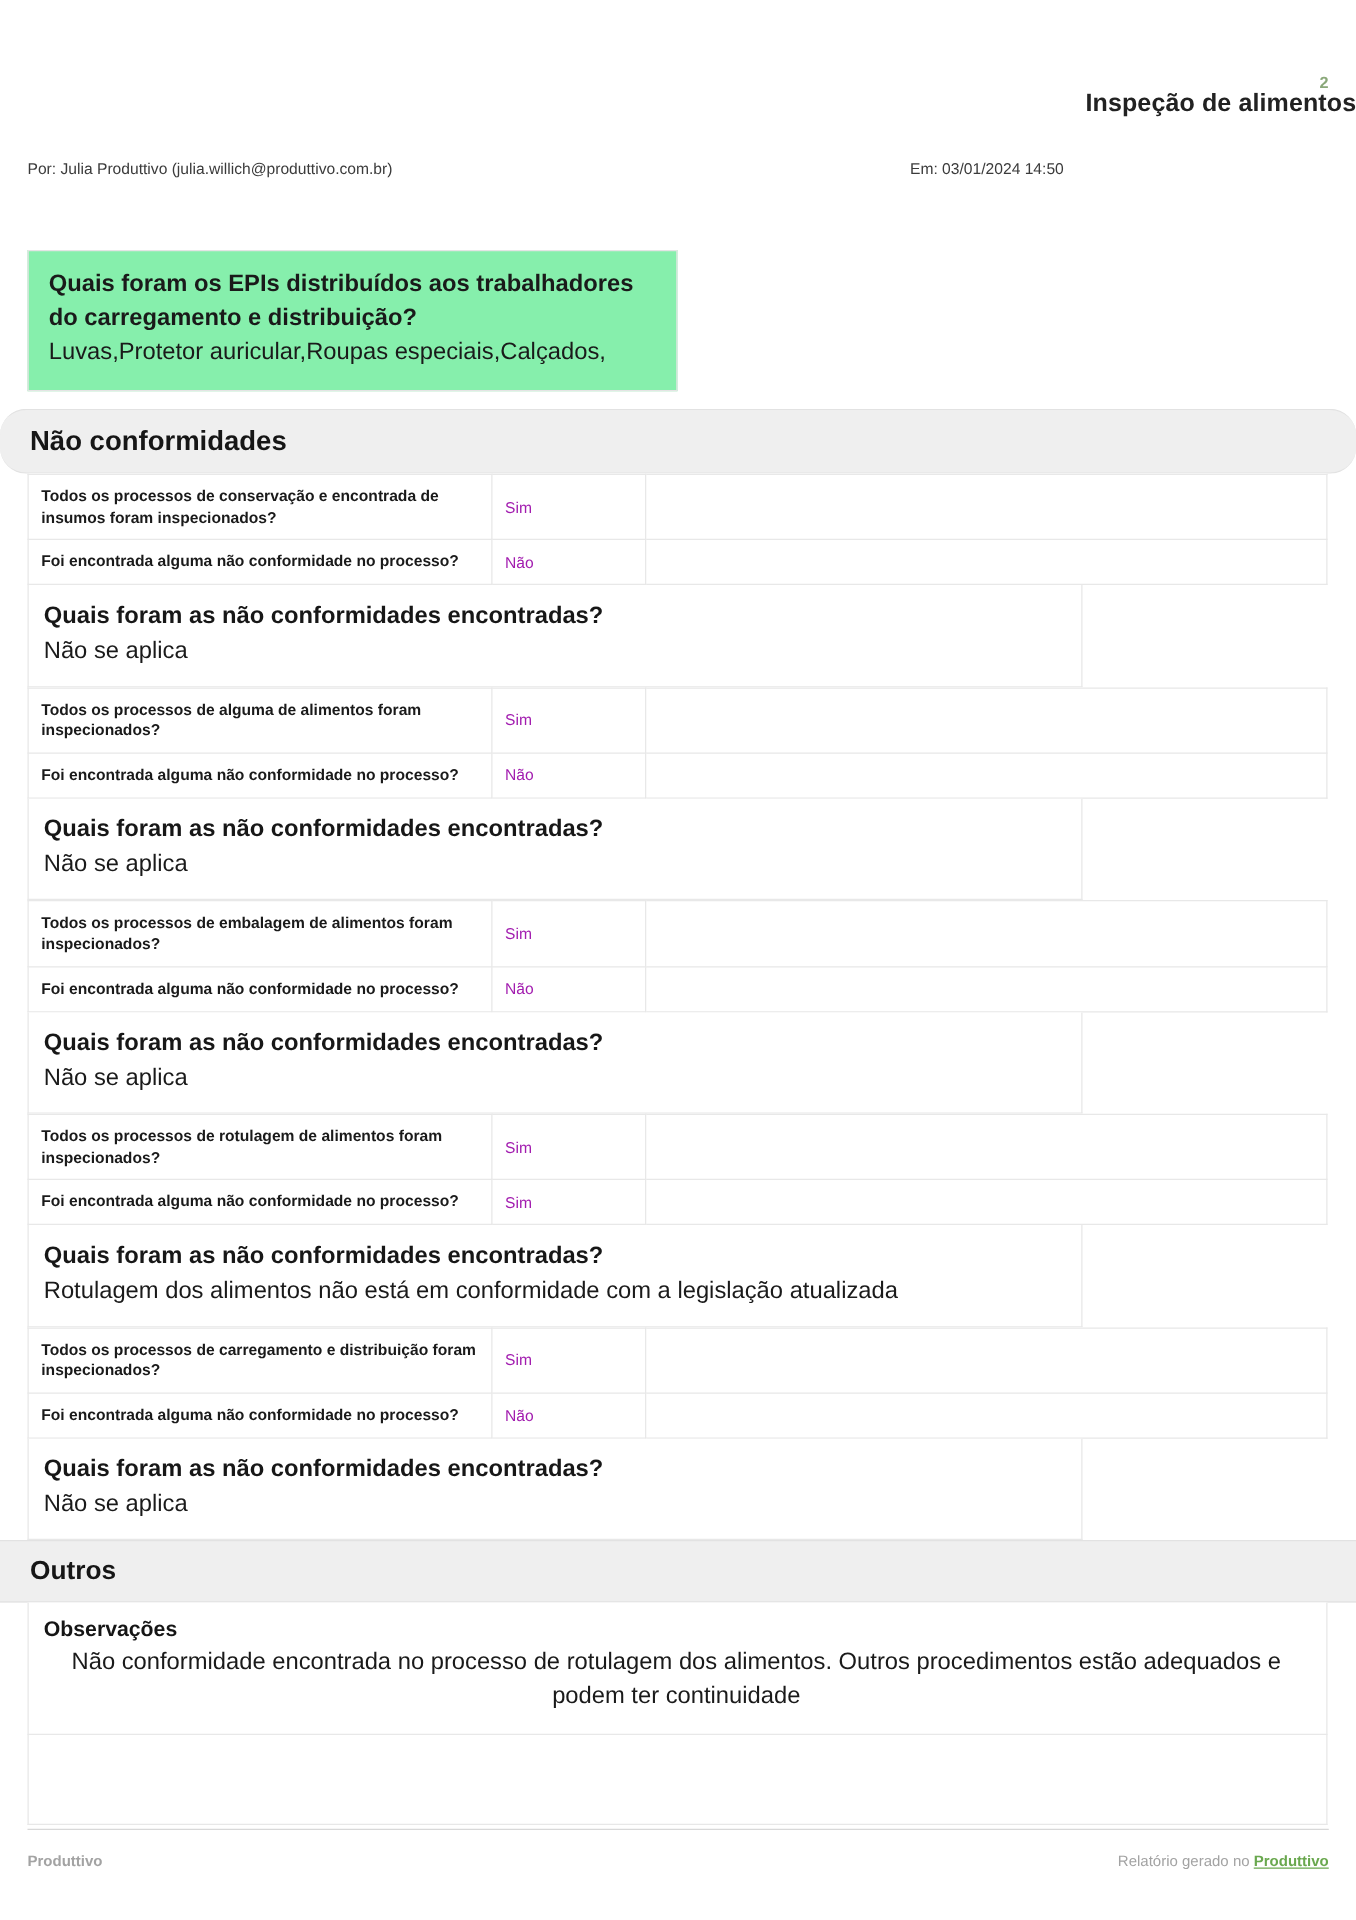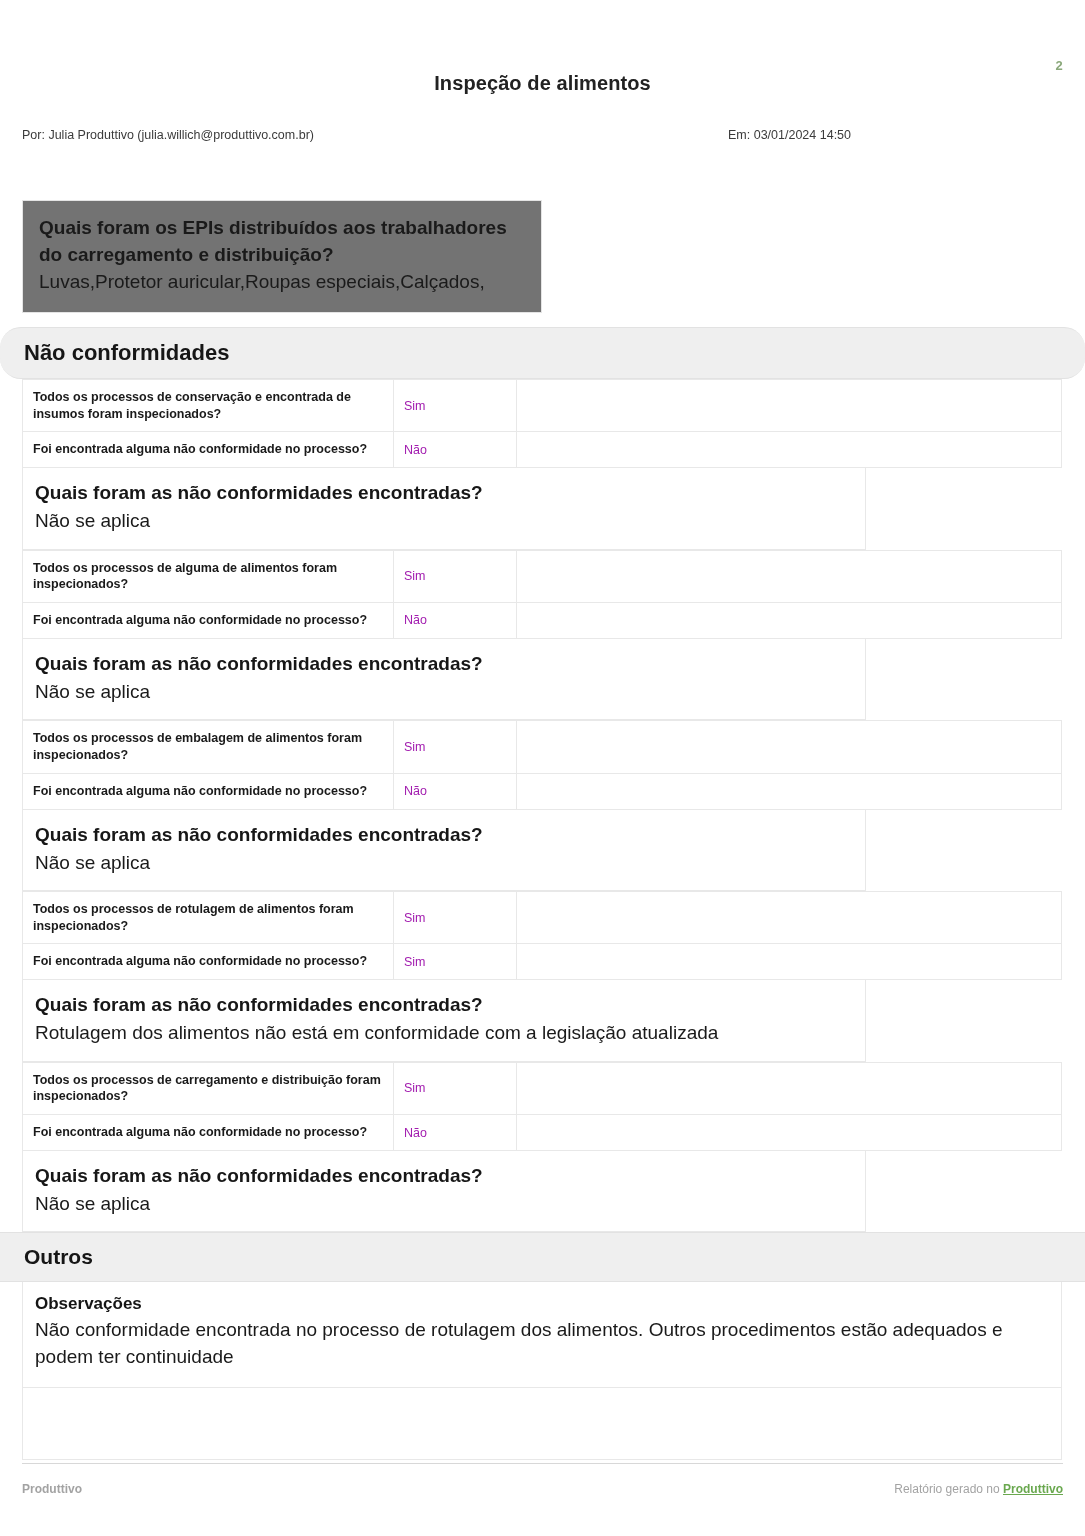--- a/index.html
+++ b/index.html
@@ -25,21 +25,21 @@
   .page-number {
     position: absolute;
     top: 58px;
     right: 22px;
     font-size: 13px;
     font-weight: bold;
     color: #8aa87a;
     letter-spacing: 0.2px;
   }
   .doc-title {
-    text-align: center;
+    text-align: right;
     font-size: 20px;
     font-weight: bold;
     color: #222222;
     padding-top: 72px;
     letter-spacing: 0.1px;
   }
   .meta-row {
     position: relative;
     margin-top: 33px;
     padding: 0 22px;
@@ -63,21 +63,21 @@
     margin-top: 54px;
   }
 
   
   .epi-card {
     margin-left: 22px;
     width: 520px;
     border: 1px solid #e4e4e4;
     box-sizing: border-box;
     padding: 14px 16px 16px 16px;
-    background: #737373;
+    background: #86efac;
   }
   .epi-q {
     font-size: 19px;
     font-weight: bold;
     line-height: 1.42;
     color: #1a1a1a;
   }
   .epi-a {
     font-size: 19px;
     font-weight: normal;
@@ -171,20 +171,21 @@
   .obs-label {
     font-size: 17px;
     font-weight: bold;
     color: #151515;
   }
   .obs-text {
     font-size: 19px;
     line-height: 1.42;
     color: #1a1a1a;
     margin-top: 3px;
+    text-align: center;
   }
   .obs-empty {
     margin: 0 22px 0 22px;
     width: 1040px;
     height: 72px;
     box-sizing: border-box;
     border: 1px solid #e8e8e8;
     border-top: none;
     background: #ffffff;
   }

